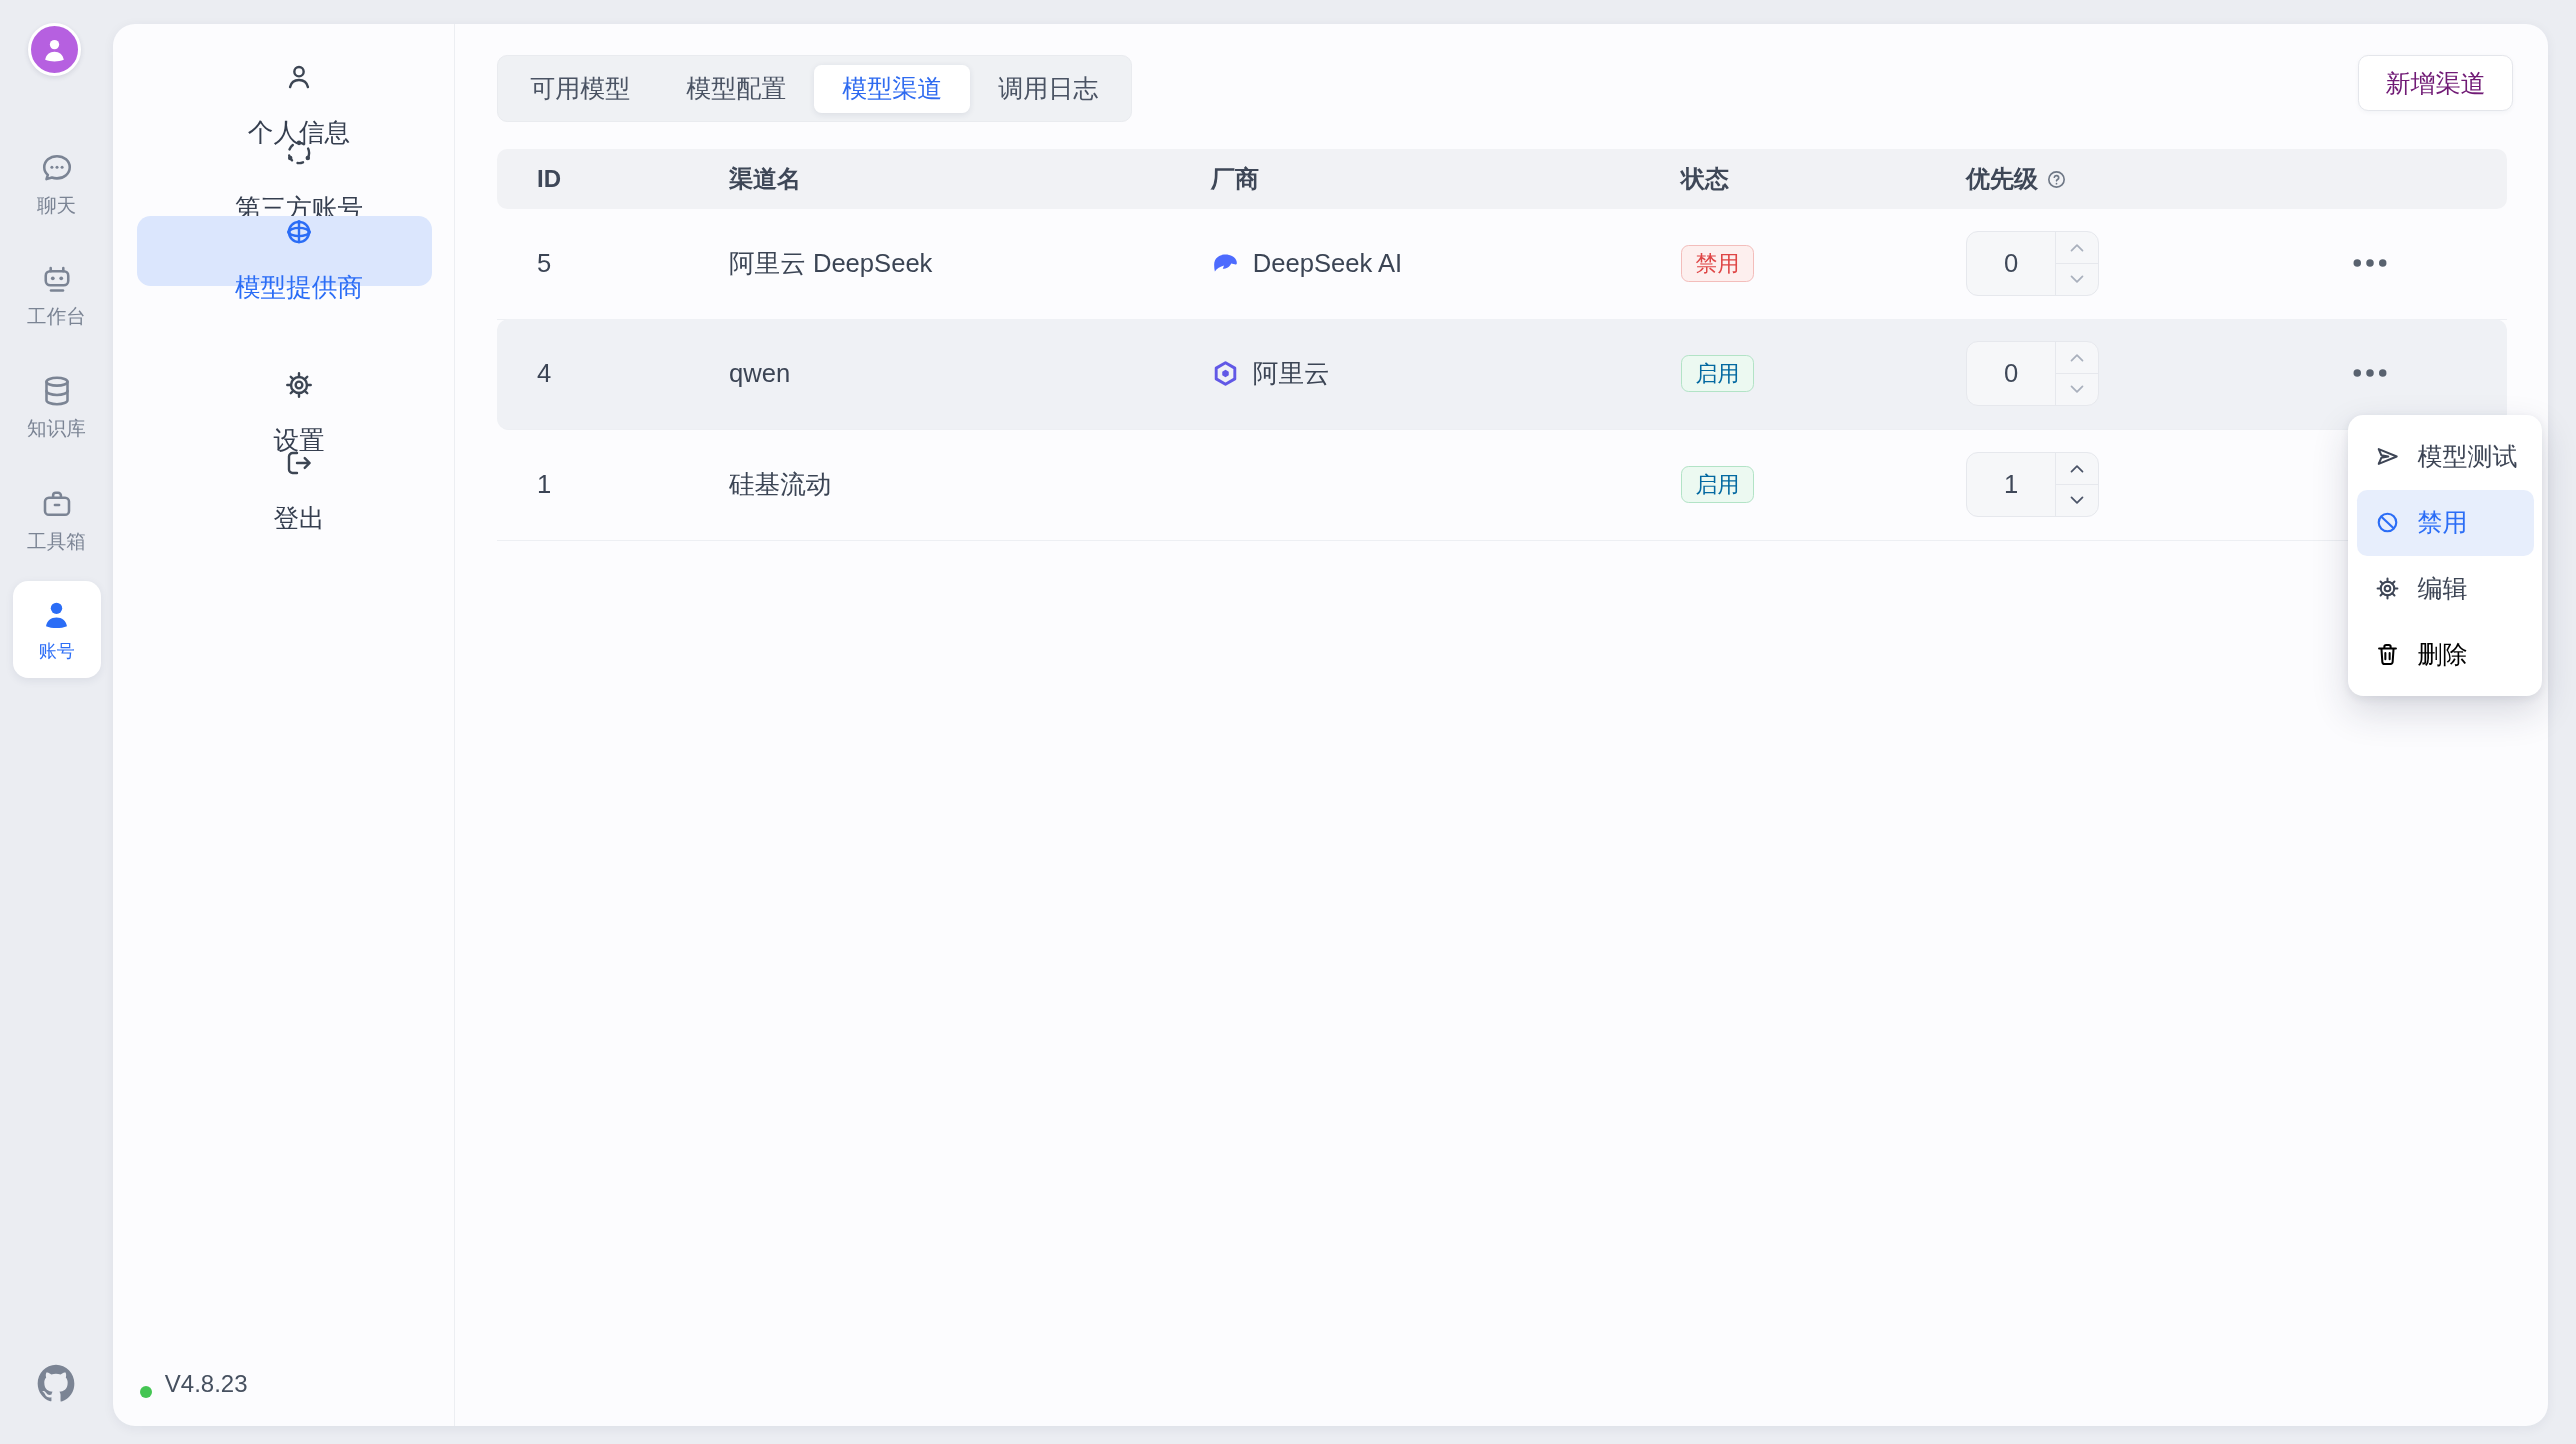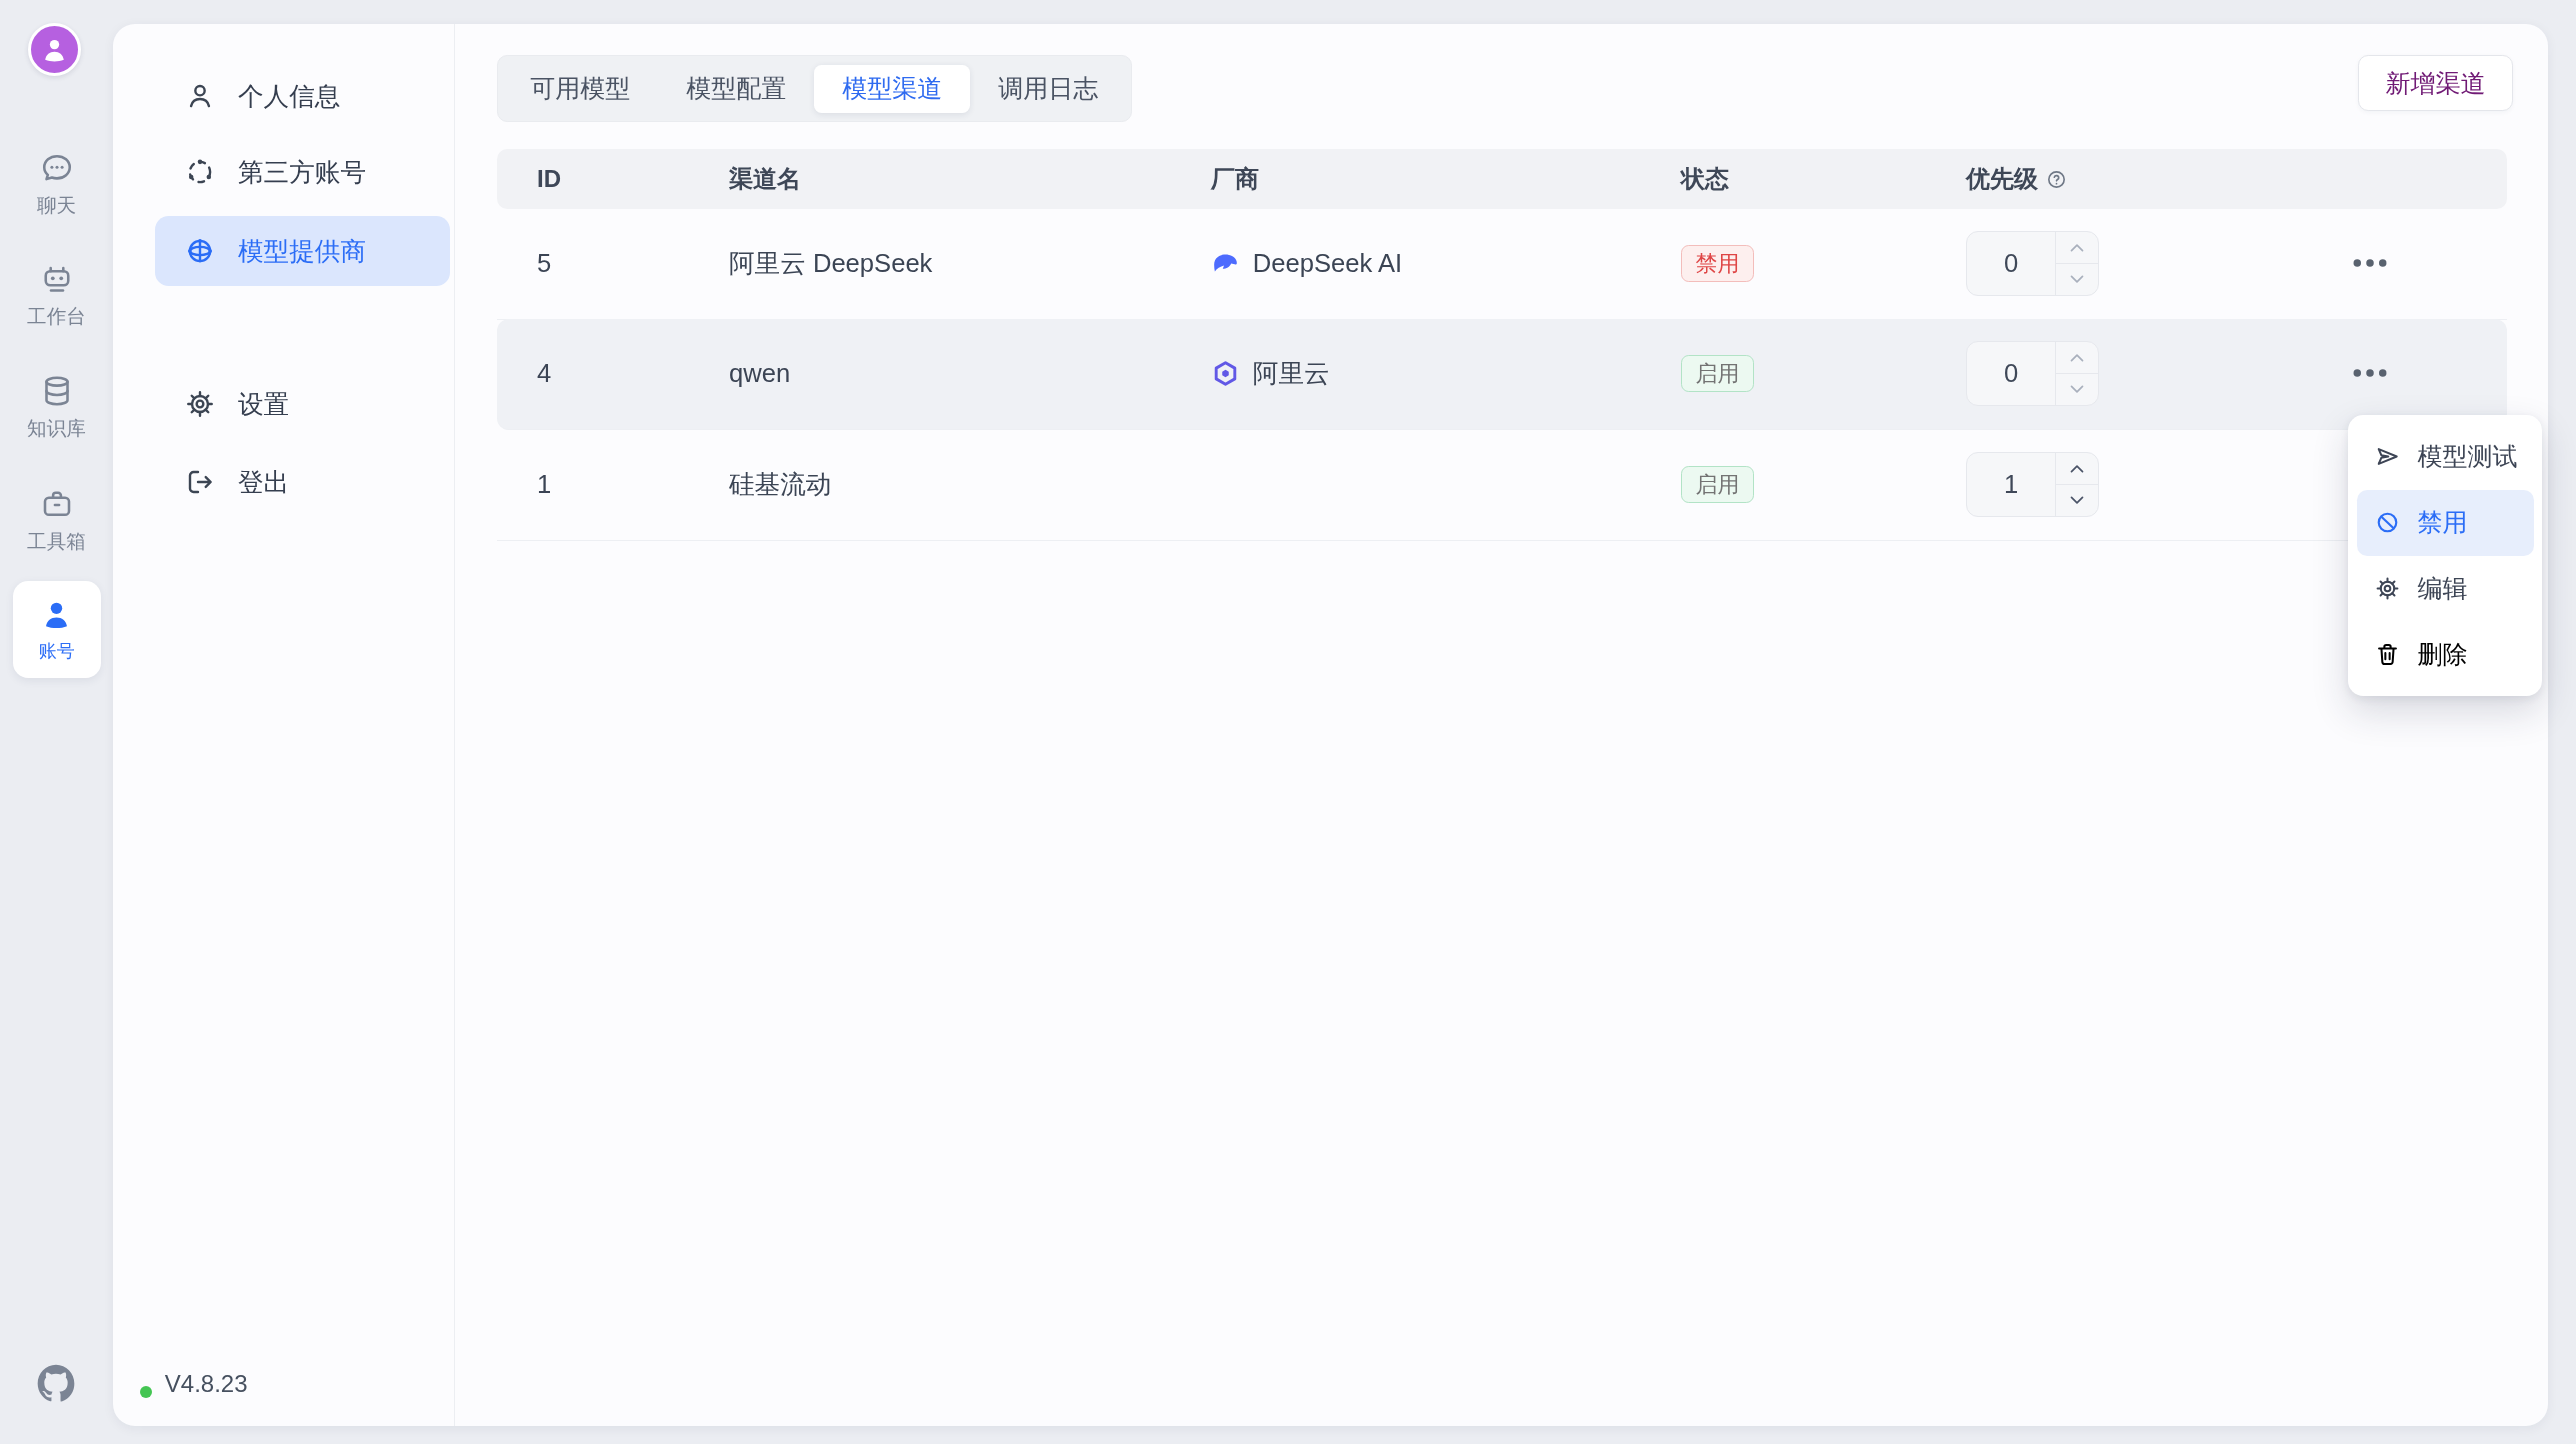--- a/index.html
+++ b/index.html
@@ -21,22 +21,22 @@
   .rail-tile .rlb { font-size:18px; }
   .gh { position:absolute; left:34px; top:1361px; width:44px; height:44px; color:#7b8494; cursor:pointer; }
 
   
   .card { position:absolute; left:113px; top:24px; width:2435px; height:1402px; background:#fcfcfe;
           border-radius:22px; box-shadow:0 2.6px 12px rgba(25,35,60,.06); }
 
   
   .navpanel { position:absolute; left:113px; top:24px; width:342px; height:1402px; border-right:1.7px solid #eceef2;
               border-radius:22px 0 0 22px; }
-  .nav-item { position:absolute; left:42px; width:295px; height:70px; border-radius:13.6px; display:flex;
-              align-items:center; gap:22px; padding-left:29px; font-size:25.6px; color:#353e4f; cursor:pointer; }
+  .nav-item { position:absolute; left:24px; width:295px; height:70px; border-radius:13.6px; display:flex;
+              align-items:center; gap:22px; padding-left:29px; font-size:25.6px; color:#353e4f; cursor:pointer;flex-direction:column; }
   .nav-item .nic { width:32px; height:32px; color:#3c4553; flex:0 0 auto; }
   .nav-item.active { background:#dbe6fd; color:#2b6df6; }
   .nav-item.active .nic { color:#2b6df6; }
   .version { position:absolute; left:27px; top:1346px; display:flex; align-items:flex-end; gap:12.8px;
              font-size:24px; color:#46505f; }
   .vdot { width:12px; height:12px; border-radius:50%; background:#44c553; }
 
   
   .tabbar { position:absolute; left:497px; top:55px; height:67px; background:#eff1f4; border:1.7px solid #e9ebef;
             border-radius:10.2px; display:inline-flex; align-items:center; padding:0 4.3px; }
@@ -52,21 +52,21 @@
   .table { position:absolute; left:497px; top:149px; width:2010px; }
   .thead { position:relative; height:60px; background:#f1f2f5; border-radius:10.2px; }
   .th { position:absolute; top:0; height:60px; display:flex; align-items:center; gap:6.8px;
         font-size:24px; font-weight:bold; color:#3e4757; }
   .trow { position:absolute; left:0; width:2010px; height:111px; border-bottom:1.7px solid #edeff3; }
   .trow.hover { background:#eff1f5; border-radius:12px; }
   .cell { position:absolute; top:0; height:109px; display:flex; align-items:center; font-size:25.6px; color:#3b4454; }
   .vlogo { width:29px; height:29px; margin-right:12.8px; flex:0 0 auto; }
   .badge { font-size:22px; border-radius:7.7px; padding:6.8px 13.6px; line-height:1; }
   .badge.red   { color:#df4545; background:#fdefee; border:1.7px solid #f3bdbb; }
-  .badge.green { color:#737373; background:#ecf9f1; border:1.7px solid #b2e3c6; }
+  .badge.green { color:#0369a1; background:#ecf9f1; border:1.7px solid #b2e3c6; }
   .stepper { position:absolute; top:22px; width:133px; height:65px; background:#f6f7f9; border:1.7px solid #e6e8ed;
              border-radius:12px; display:flex; overflow:hidden; }
   .step-num { flex:1; display:flex; align-items:center; justify-content:center; font-size:25.6px; color:#3f4858; }
   .step-arrows { width:43px; border-left:1.7px solid #e6e8ed; display:flex; flex-direction:column; }
   .step-btn { flex:1; display:flex; align-items:center; justify-content:center; color:#a9b0bd; cursor:pointer;
               background:transparent; border:none; }
   .step-btn + .step-btn { border-top:1.7px solid #e6e8ed; }
   .trow.arrows-dark .step-btn { color:#4b5468; }
   .dots-btn { position:absolute; top:34px; width:51px; height:41px; background:transparent; border:none;
               display:flex; align-items:center; justify-content:center; color:#59626f; cursor:pointer; }

